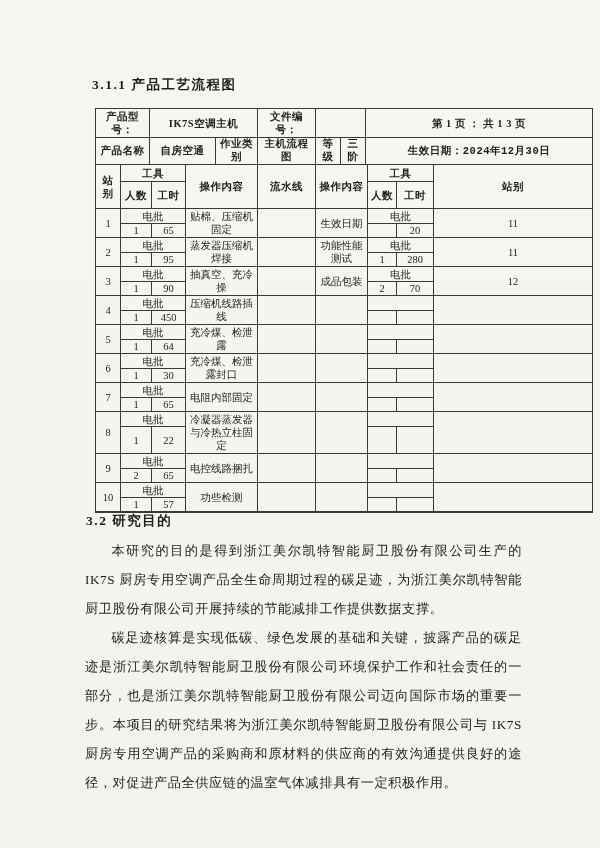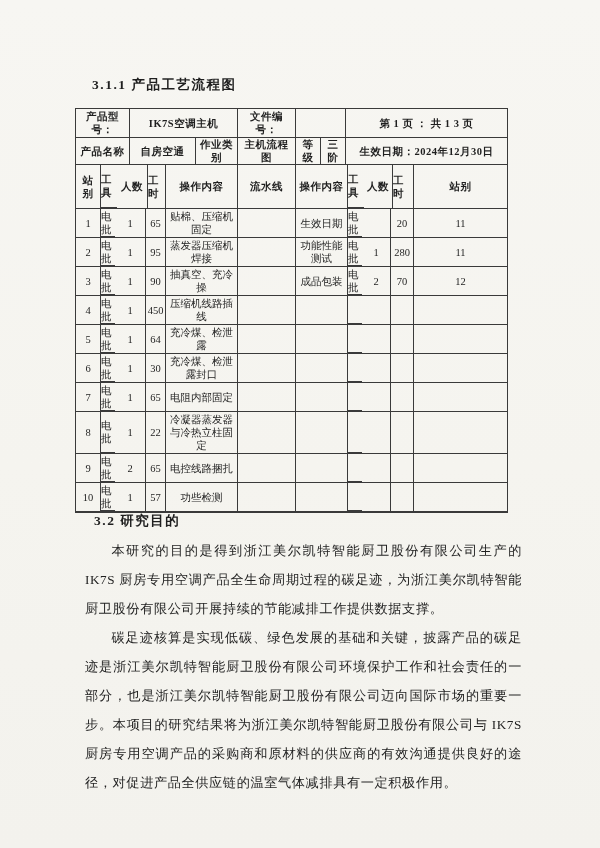--- a/index.html
+++ b/index.html
@@ -16,56 +16,56 @@
     background:linear-gradient(180deg,#f7f6f2 0%,#f5f4ef 55%,#f3f2ed 100%);
     padding-left:29px;
   }
   
   .h-title{
     position:absolute;left:92px;top:76px;
     font-size:13.5px;font-weight:bold;letter-spacing:1.5px;
   }
   .h-title2{
     position:absolute;left:86px;top:512px;
-    font-size:13.5px;font-weight:bold;letter-spacing:1.5px;margin-left:8px;
+    font-size:13.5px;font-weight:bold;letter-spacing:1.5px;
   }
   
   .doc-table{
-    position:absolute;left:75px;top:108px;width:433px;
+    position:absolute;left:95px;top:108px;width:498px;
     border:1.4px solid #3a3a3a;
     box-sizing:border-box;
     font-size:10.5px;line-height:13px;
     background:transparent;
   }
   .trow{display:flex;align-items:stretch;box-sizing:border-box;}
   .trow > *{box-sizing:border-box;border-right:1px solid #3a3a3a;border-bottom:1px solid #3a3a3a;}
   .trow > *:last-child{border-right:none;}
   .doc-table > .trow:last-child > *{border-bottom:none;}
   .cell{
     display:flex;align-items:center;justify-content:center;
     text-align:center;padding:1px 2px;overflow:hidden;
   }
   
   .w54{width:54px;flex:0 0 54px;} .w108{width:108px;flex:0 0 108px;}
   .w58{width:58px;flex:0 0 58px;} .w50{width:50px;flex:0 0 50px;}
   .w163{width:163px;flex:1;} .w66{width:66px;flex:0 0 66px;}
   .w42{width:42px;flex:0 0 42px;} .w25{width:25px;flex:0 0 25px;}
-  .hr1{height:29px;} .hr2{height:27px;} .hr3{height:44px;}
+  .hr1{height:29px;} .hr2{height:27px;font-family:Liberation Mono, monospace;} .hr3{height:44px;}
   .hdr{font-weight:bold;letter-spacing:0.5px;}
   .wrapzh{white-space:normal;word-break:break-all;}
   
   .c-st{width:25px;flex:0 0 25px;}
   .c-toolL{width:65px;flex:0 0 65px;}
   .c-opL{width:72px;flex:0 0 72px;}
   .c-flow{width:58px;flex:0 0 58px;}
   .c-opR{width:52px;flex:0 0 52px;}
   .c-toolR{width:66px;flex:0 0 66px;}
   .c-stR{flex:1;}
   
-  .toolblk{display:flex;flex-direction:row;padding:0;font-family:Liberation Serif, serif;}
+  .toolblk{display:flex;flex-direction:column;padding:0;font-family:Liberation Serif, serif;}
   .tool-top{
     flex:0 0 14px;display:flex;align-items:center;justify-content:center;
     border-bottom:1px solid #3a3a3a;
   }
   .toolblk.hd .tool-top{flex:0 0 16px;}
   .tool-bot{flex:1;display:flex;align-items:stretch;}
   .tb-a{display:flex;align-items:center;justify-content:center;border-right:1px solid #3a3a3a;}
   .tb-b{flex:1;display:flex;align-items:center;justify-content:center;}
   .c-toolL .tb-a{width:30px;flex:0 0 30px;}
   .c-toolR .tb-a{width:28px;flex:0 0 28px;}

